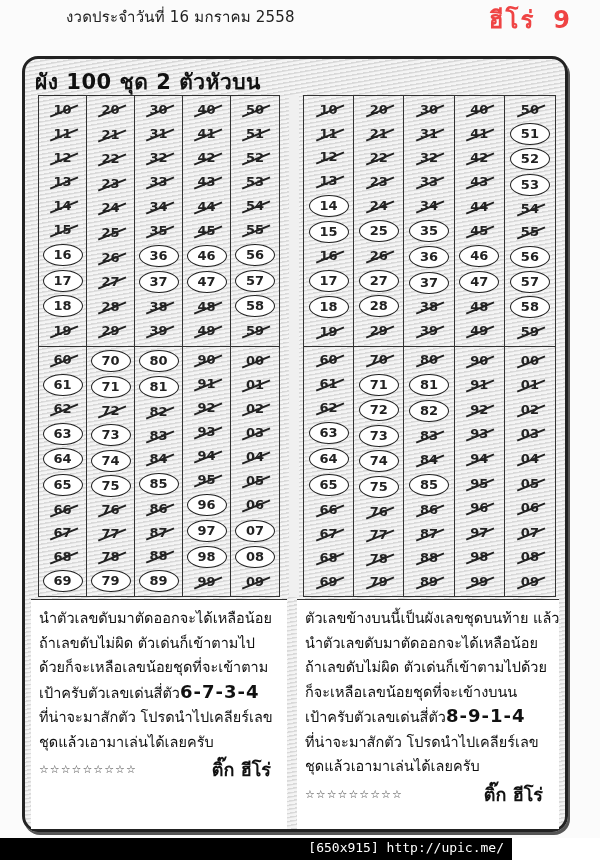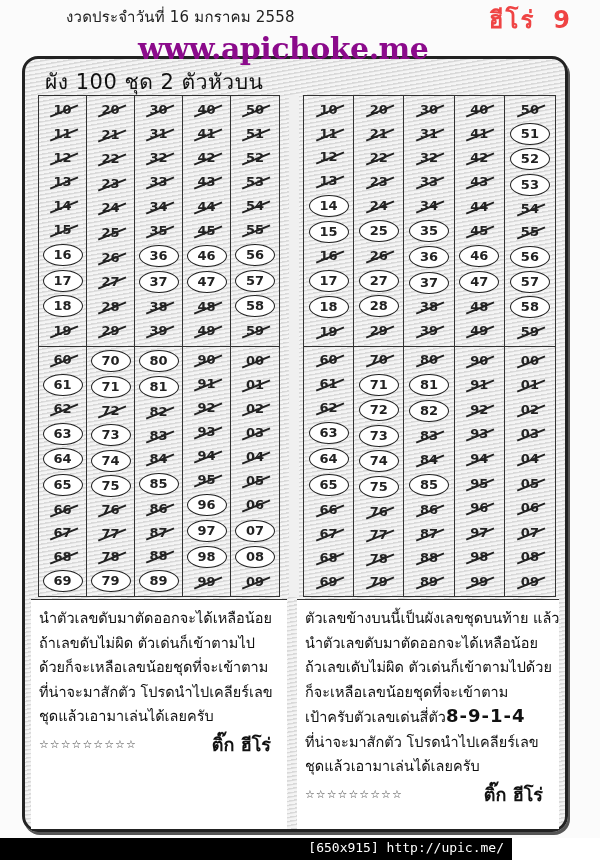--- a/index.html
+++ b/index.html
@@ -14,22 +14,22 @@
 
   .frame {
     position: absolute; left: 22px; top: 56px; width: 546px; height: 776px;
     border: 3px solid #222; border-radius: 16px;
     background:
       repeating-linear-gradient(170deg, #d9d9d9 0px, #d9d9d9 1px, #f4f4f4 2px, #f4f4f4 4px);
     box-shadow: 2px 3px 0 #555;
   }
 
   .header-title {
-    position: absolute; top: 6px; font-size: 21px; font-weight: normal; color: #111;
-    letter-spacing: 0.5px; white-space: nowrap; margin-left: 10px;
+    position: absolute; top: 6px; font-size: 21px; font-weight: bold; color: #111;
+    letter-spacing: 0.5px; white-space: nowrap;
   }
   .header-left { left: 10px; }
   .header-right { left: 270px; }
 
   .grid {
     position: absolute; top: 36px; width: 242px; height: 502px;
     border: 1.5px solid #333;
     display: grid; grid-template-columns: repeat(5, 1fr);
   }
   .grid-left { left: 13px; }
@@ -350,41 +350,41 @@
             <div class="num crossed">08</div>
             <div class="num crossed">09</div>
           </div>
         </div>
       </div>
 
     <div class="text-panel text-left">
       <span class="line">นำตัวเลขดับมาตัดออกจะได้เหลือน้อย</span>
       <span class="line">ถ้าเลขดับไม่ผิด    ตัวเด่นก็เข้าตามไป</span>
       <span class="line">ด้วยก็จะเหลือเลขน้อยชุดที่จะเข้าตาม</span>
+      <span class="line"><span>เป้าครับตัวเลขเด่นสี่ตัว</span><span class="hl">6-7-3-4</span></span>
       <span class="line">ที่น่าจะมาสักตัว โปรดนำไปเคลียร์เลข</span>
       <span class="line">ชุดแล้วเอามาเล่นได้เลยครับ</span>
       <div class="sign-row">
         <span class="stars">☆☆☆☆☆☆☆☆☆</span>
         <span class="signature">ติ๊ก ฮีโร่</span>
       </div>
     </div>
 
     <div class="text-panel text-right">
       <span class="line">ตัวเลขข้างบนนี้เป็นผังเลขชุดบนท้าย แล้ว</span>
       <span class="line">นำตัวเลขดับมาตัดออกจะได้เหลือน้อย</span>
-      <span class="line">ถ้วเลขเดับไม่ผิด ตัวเด่นก็เข้าตามไปด้วย</span>
-      <span class="line">ก็จะเหลือเลขน้อยชุดที่จะเข้าตาม</span>
+      <span class="line">ถ้าเลขดับไม่ผิด ตัวเด่นก็เข้าตามไปด้วย</span>
+      <span class="line">ก็จะเหลือเลขน้อยชุดที่จะเข้างบนน</span>
       <span class="line"><span>เป้าครับตัวเลขเด่นสี่ตัว</span><span class="hl">8-9-1-4</span></span>
       <span class="line">ที่น่าจะมาสักตัว โปรดนำไปเคลียร์เลข</span>
       <span class="line">ชุดแล้วเอามาเล่นได้เลยครับ</span>
       <div class="sign-row">
         <span class="stars">☆☆☆☆☆☆☆☆☆</span>
         <span class="signature">ติ๊ก ฮีโร่</span>
       </div>
     </div>
   </div>
 
-  <div class="watermark-url" style="color: rgb(139, 10, 139);">www.apichoke.me</div>
 </div>
 
 <div class="footer-bar">
   <span class="footer-text">[650x915] http://upic.me/</span>
 </div>
 
 </body></html>

